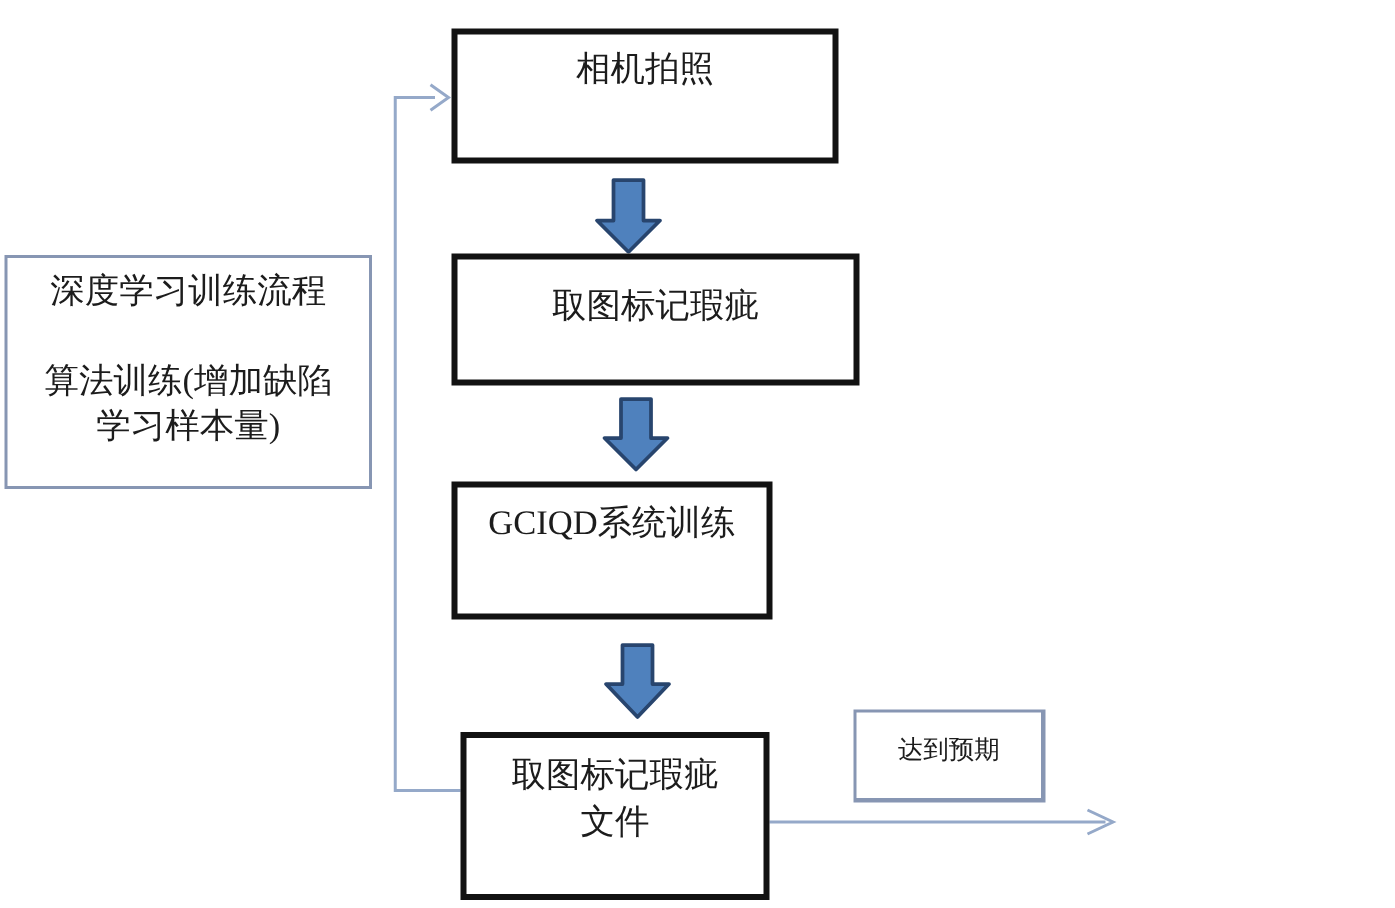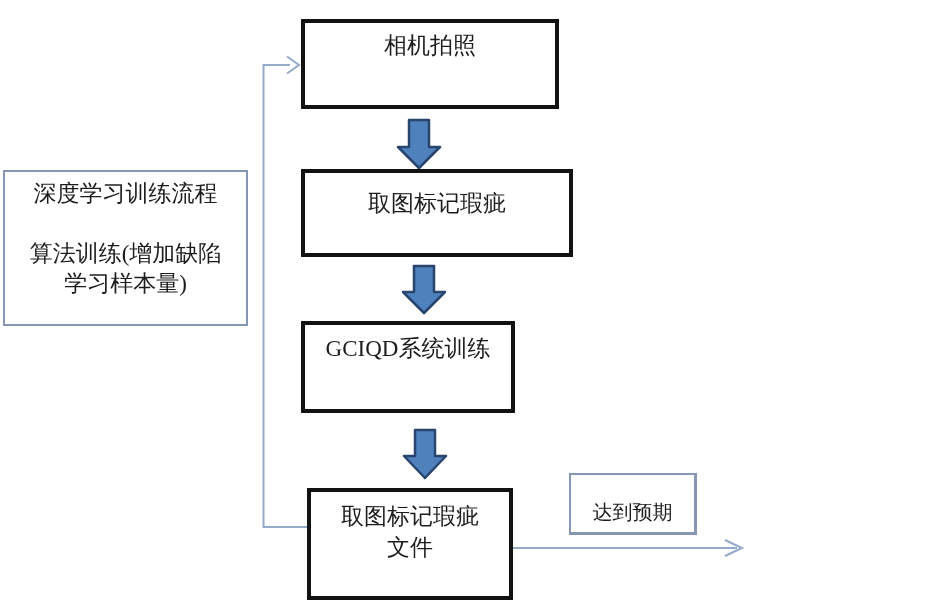--- a/index.html
+++ b/index.html
@@ -21,21 +21,21 @@
   .thick{border:4px solid #121212;}
   .thin{border:2px solid #8796b3;}
   .lbl{display:block;white-space:pre-line;}
 
   
   .note-box{left:3px;top:170px;width:245px;height:156px;font-size:23px;line-height:30px;padding-top:7px;}
   .box-camera{left:301px;top:19px;width:258px;height:90px;font-size:23px;line-height:30px;padding-top:8px;}
   .box-mark{left:301px;top:169px;width:272px;height:88px;font-size:23px;line-height:30px;padding-top:16px;}
   .box-train{left:301px;top:321px;width:214px;height:92px;font-size:23px;line-height:30px;padding-top:9px;}
   .box-update{left:307px;top:488px;width:206px;height:112px;font-size:23px;line-height:31px;padding-top:9px;}
-  .box-expected{left:569px;top:473px;width:128px;height:62px;font-size:20px;line-height:26px;padding-top:24px;border-bottom-width:3px;border-right-width:3px;}
+  .box-expected{left:569px;top:473px;width:128px;height:62px;font-size:17px;line-height:26px;padding-top:12px;border-bottom-width:3px;border-right-width:3px;}
   .box-done{left:744px;top:507px;width:183px;height:79px;font-size:21px;line-height:28px;padding-top:9px;}
 </style>
 </head>
 <body>
 
 <div class="canvas">
 
   <svg class="overlay">
 
     <path d="M 309 527 H 263.5 V 65 H 290" fill="none" stroke="#95a9c9" stroke-width="2"></path>

